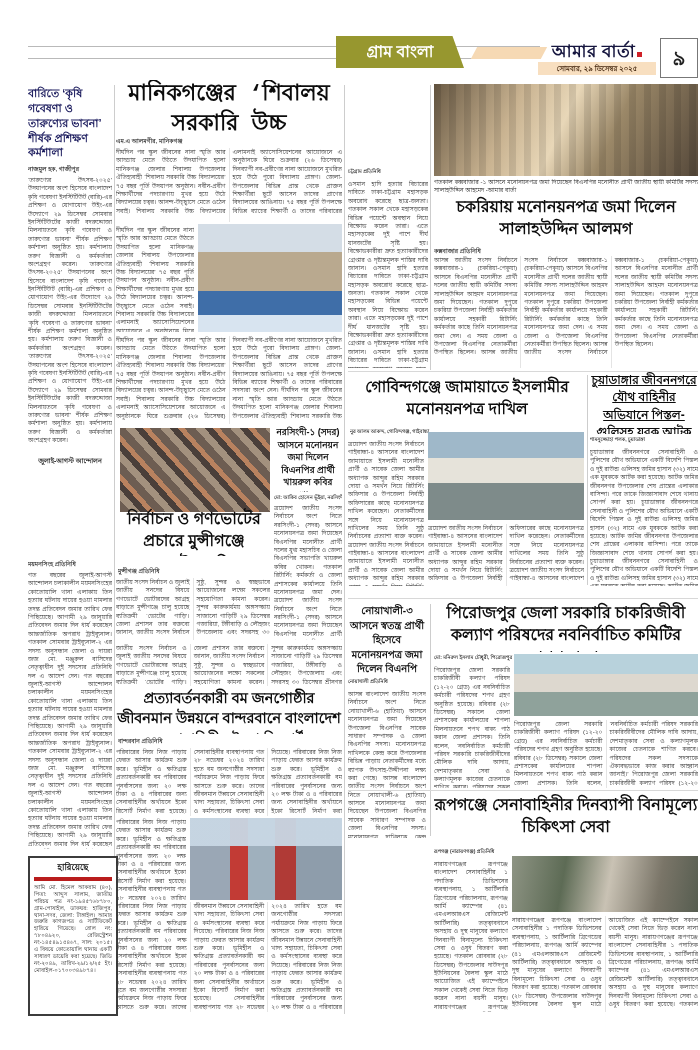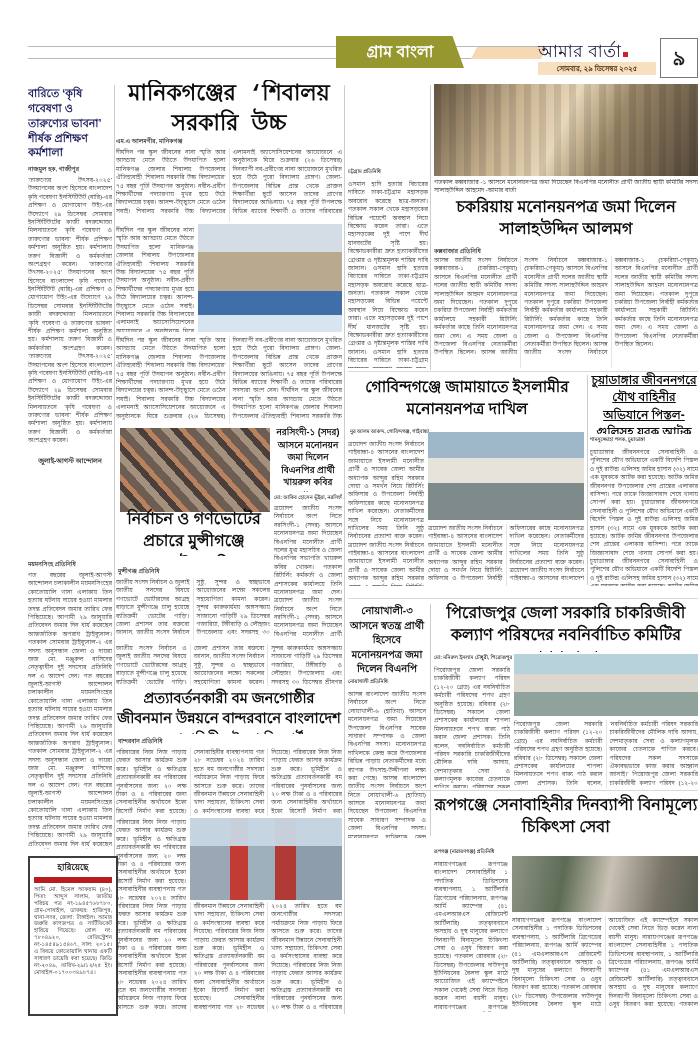--- a/index.html
+++ b/index.html
@@ -4,21 +4,21 @@
 <style>
   html,body{margin:0;padding:0;background:#e8e8e4;font-family:"Liberation Sans","DejaVu Sans",sans-serif;}
   #page{position:relative;width:700px;height:1050px;margin:0 auto;background:#ffffff;overflow:hidden;padding-left:32px;}
   .abs{position:absolute;}
   
   .hrule{position:absolute;height:1px;background:#b9b9b9;}
   .vr{position:absolute;width:1px;background:#cdcdcd;}
   .banner{background:#97972f;color:#fff;font-weight:bold;text-align:center;
           clip-path:polygon(0 0,91% 0,100% 100%,0 100%);}
   .peach-slant{background:#f6d9b4;transform:skewX(-28deg);}
-  .masthead{color:#16163f;font-weight:400;letter-spacing:.5px;text-align:left;}
+  .masthead{color:#16163f;font-weight:700;letter-spacing:.5px;text-align:center;}
   .masthead .dot{display:inline-block;width:5px;height:5px;background:#cf2128;margin-left:2px;}
   .datebar{background:#f8dfc0;color:#4a2d14;font-weight:bold;text-align:center;}
   .pagenum{border:1px solid #777;background:#fff;text-align:center;font-weight:bold;color:#222;}
   
   .hl{font-weight:bold;color:#0c0c0c;text-align:center;overflow:hidden;}
   .hl-left{text-align:left;}
   .hl-blue{color:#1c1c5e;}
   .byline{font-size:6px;font-weight:bold;color:#3a3a3a;overflow:hidden;white-space:nowrap;}
   .kicker{font-size:6.5px;font-weight:bold;color:#222;text-align:center;overflow:hidden;}
   .body{font-size:6px;line-height:1.4;text-align:justify;color:#333;overflow:hidden;
@@ -34,21 +34,21 @@
              linear-gradient(180deg,rgba(230,230,228,.65) 0 18%,rgba(0,0,0,0) 40%);}
   .ph-meeting{background:linear-gradient(180deg,#9fb8c9 0 30%,#e6e3da 30% 58%,#7e8b8a 58%),
              repeating-linear-gradient(90deg,rgba(40,40,50,.18) 0 9px,rgba(255,255,255,.08) 9px 19px);}
   .ph-conference{background:linear-gradient(180deg,#b8d2dc 0 32%,#ddd8cf 32% 62%,#8fa29b 62%),
              repeating-linear-gradient(90deg,rgba(30,40,40,.16) 0 6px,rgba(255,255,255,.10) 6px 13px);}
   .ph-unveil{background:linear-gradient(180deg,rgba(200,215,228,.95) 0 34%,rgba(0,0,0,0) 34%),
              linear-gradient(90deg,#9aa7b5 0 26%,#c23b35 26% 38%,#9fb0bd 38% 56%,#b03a36 56% 70%,#8e9dab 70%);}
   .ph-medical{background:linear-gradient(100deg,#8e9484,#5d6b55 28%,#c9c2b4 52%,#7a7568 78%,#565d50),
              repeating-linear-gradient(0deg,rgba(0,0,0,.08) 0 5px,rgba(255,255,255,.06) 5px 11px);}
   .lostbox{border:2px solid #3c3c3c;background:#fff;padding:3px 4px;}
-  .lostbox .title{font-size:8.5px;font-weight:bold;text-align:center;border-bottom:6px solid #b91c1c;
+  .lostbox .title{font-size:8.5px;font-weight:bold;text-align:center;border-bottom:4px solid #b91c1c;
                   padding-bottom:2px;margin-bottom:3px;color:#111;}
 </style>
 </head>
 <body>
 
 <div id="page">
 
   <div class="hrule abs" style="left:28px;top:46px;width:512px;"></div>
   <div class="hrule abs" style="left:28px;top:58px;width:512px;"></div>
   <div class="banner abs" style="left:336px;top:36px;width:128px;height:32px;line-height:32px;font-size:16px;">গ্রাম বাংলা</div>

